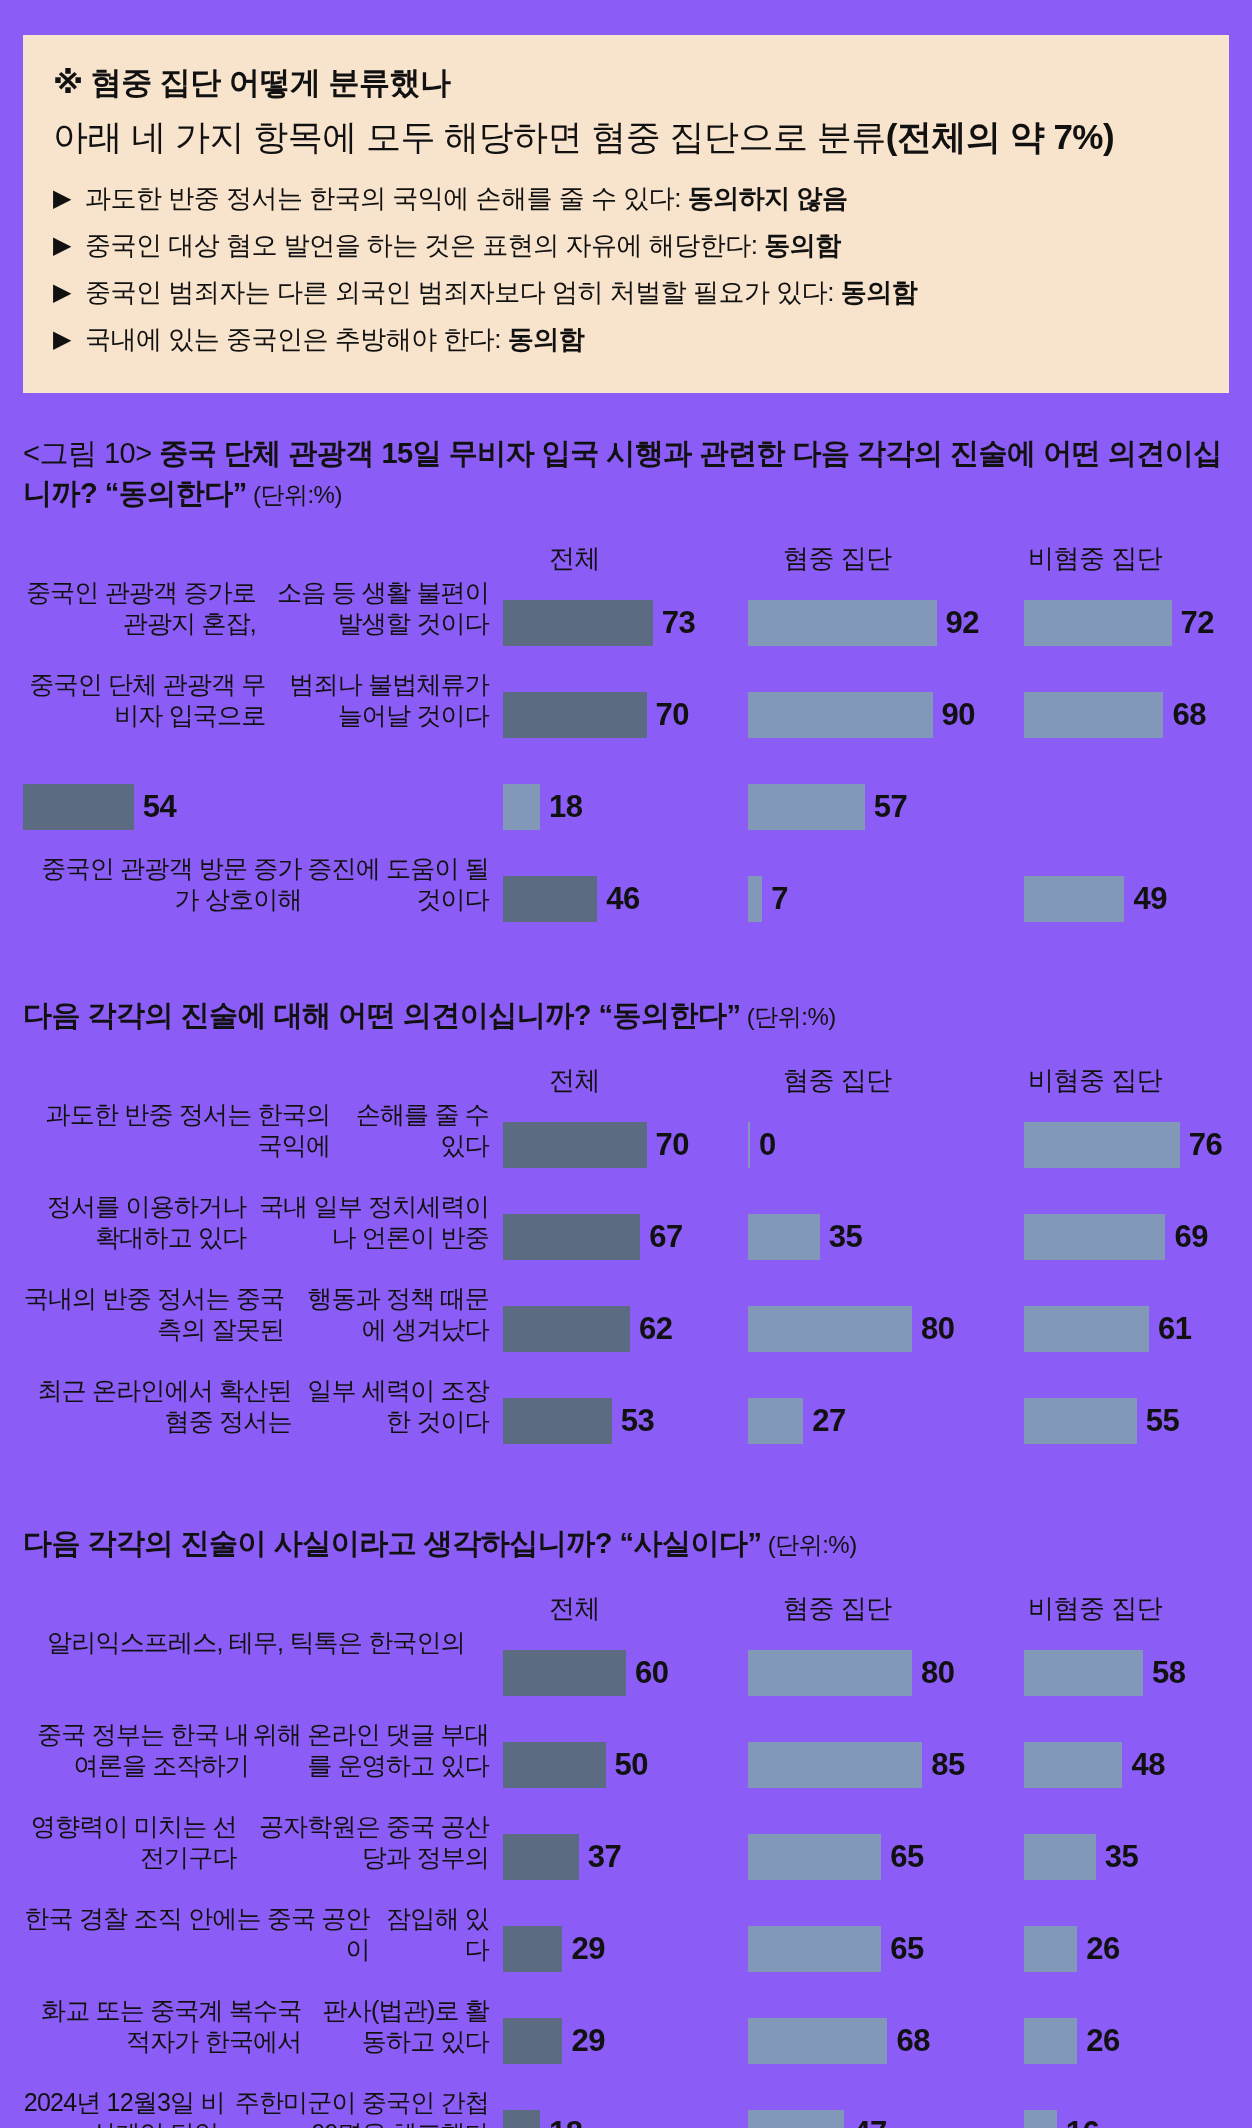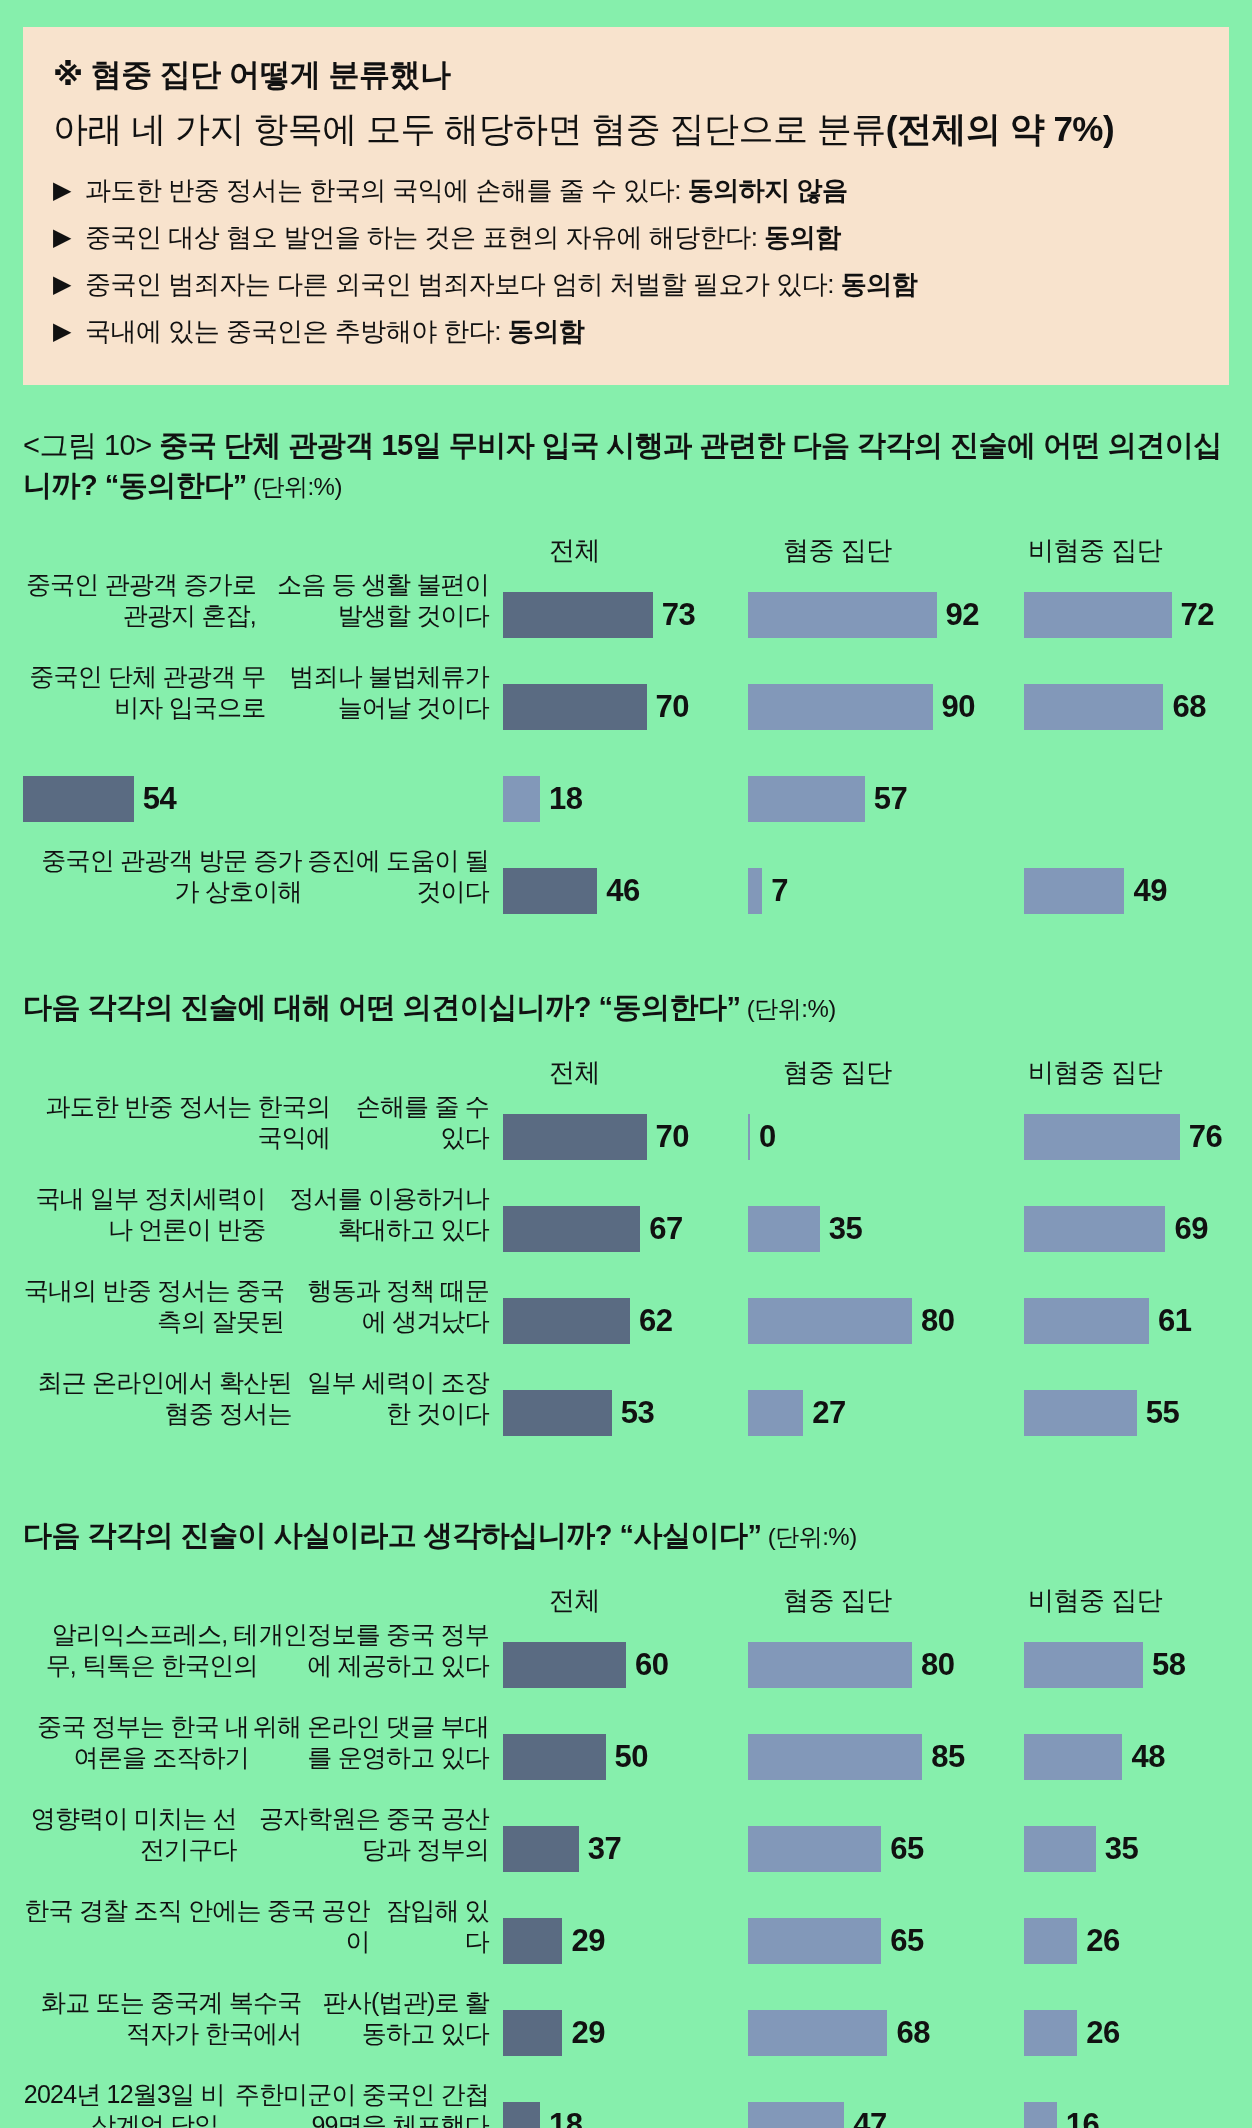--- a/index.html
+++ b/index.html
@@ -1,18 +1,18 @@
 <!DOCTYPE html>
 <html lang="ko"><head>
 <meta charset="utf-8">
 <style>
   * { margin:0; padding:0; box-sizing:border-box; }
   html,body { background:#ffffff; }
   body { font-family:"Liberation Sans","DejaVu Sans",sans-serif; color:#111111; }
-  .page { position:relative; width:1252px; height:2128px; padding:4px 23px; overflow:hidden; background:#86efac; }
+  .page { position:relative; width:1252px; height:2128px; padding:12px 23px; overflow:hidden; background:#8b5cf6; }
 
   
   .class-box { margin-top:23px; background:#f8e3cd; padding:27px 30px 24px 30px; }
   .class-box .box-title { font-size:31px; font-weight:700; letter-spacing:-0.5px; margin-bottom:10px; }
   .class-box .box-subtitle { font-size:35px; letter-spacing:-0.5px; margin-bottom:20px; }
   .class-box .box-subtitle b { font-weight:700; }
   .box-item { font-size:26px; letter-spacing:-0.5px; margin-bottom:13px; display:flex; align-items:flex-start; }
   .box-item .marker { font-size:24px; margin-right:14px; line-height:34px; }
   .box-item .bi-text { line-height:34px; }
   .box-item .bi-answer { font-weight:700; }
@@ -169,22 +169,22 @@
               <div class="bar" style="width: 2px; background: rgb(130, 152, 185);"></div>
               <span class="bar-value">0</span>
             </div>
             <div class="bar-cell">
               <div class="bar" style="width: 155.8px; background: rgb(130, 152, 185);"></div>
               <span class="bar-value">76</span>
             </div>
           </div>
           <div class="chart-row">
             <div class="row-label">
+              <span>정서를 이용하거나 확대하고 있다</span>
               <span>국내 일부 정치세력이나 언론이 반중</span>
-              <span>정서를 이용하거나 확대하고 있다</span>
             </div>
             <div class="bar-cell">
               <div class="bar" style="width: 137.35px; background: rgb(90, 107, 130);"></div>
               <span class="bar-value">67</span>
             </div>
             <div class="bar-cell">
               <div class="bar" style="width: 71.75px; background: rgb(130, 152, 185);"></div>
               <span class="bar-value">35</span>
             </div>
             <div class="bar-cell">
@@ -235,21 +235,20 @@
         <div class="col-headers">
           <div></div>
           <div class="col-header h1">전체</div>
           <div class="col-header h2">혐중 집단</div>
           <div class="col-header h3">비혐중 집단</div>
         </div>
         <div class="rows">
           <div class="chart-row">
             <div class="row-label">
               <span>알리익스프레스, 테무, 틱톡은 한국인의</span>
-              <span>개인정보를 중국 정부에 제공하고 있다</span>
             </div>
             <div class="bar-cell">
               <div class="bar" style="width: 123px; background: rgb(90, 107, 130);"></div>
               <span class="bar-value">60</span>
             </div>
             <div class="bar-cell">
               <div class="bar" style="width: 164px; background: rgb(130, 152, 185);"></div>
               <span class="bar-value">80</span>
             </div>
             <div class="bar-cell">

